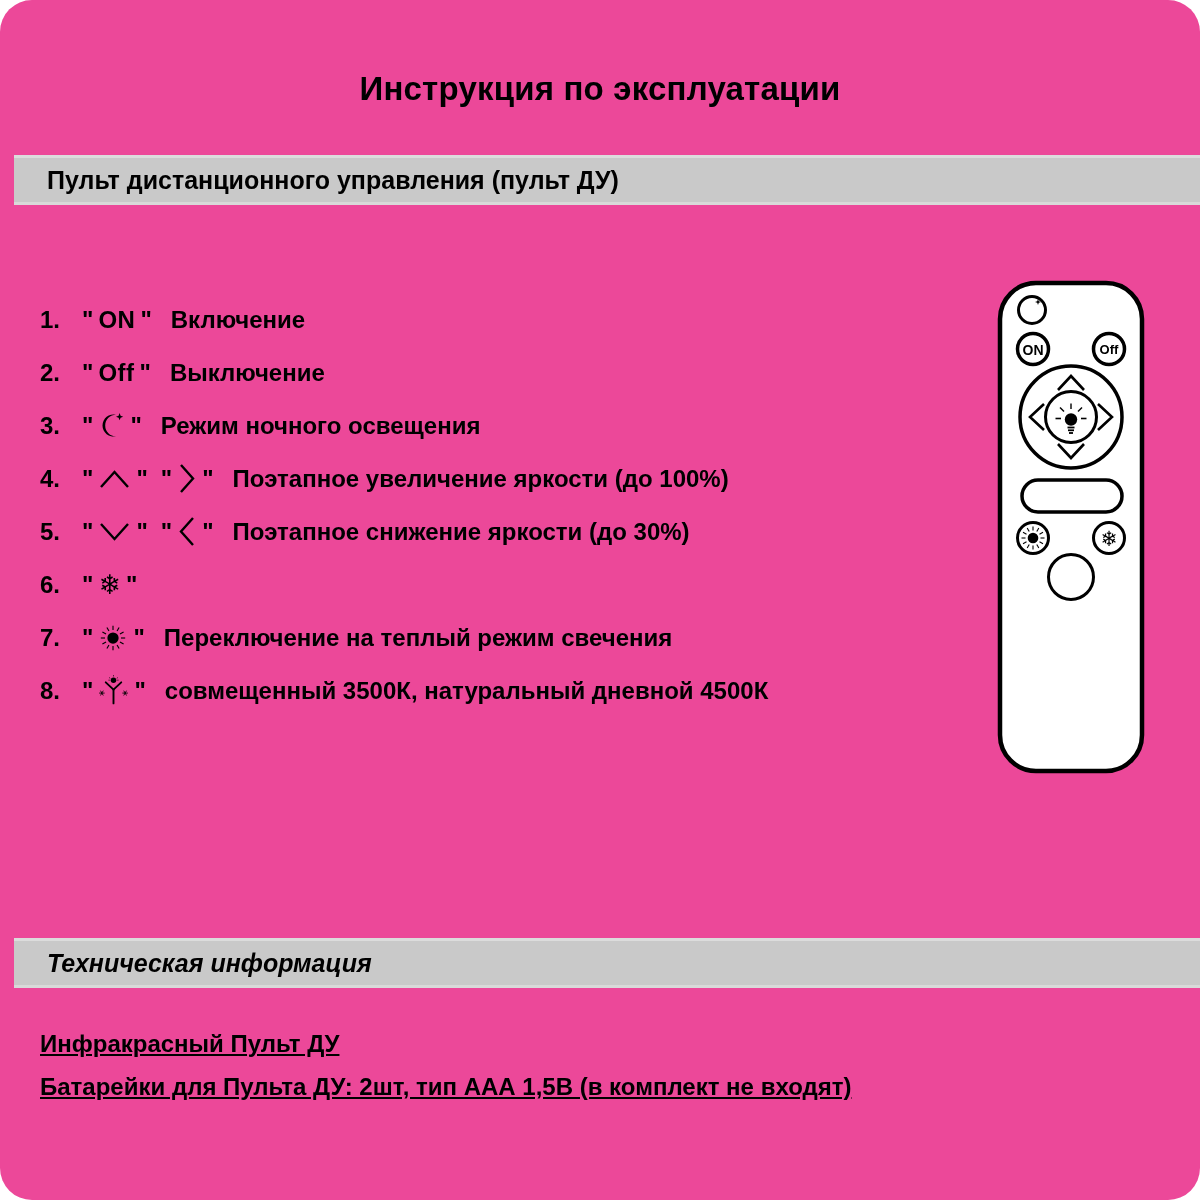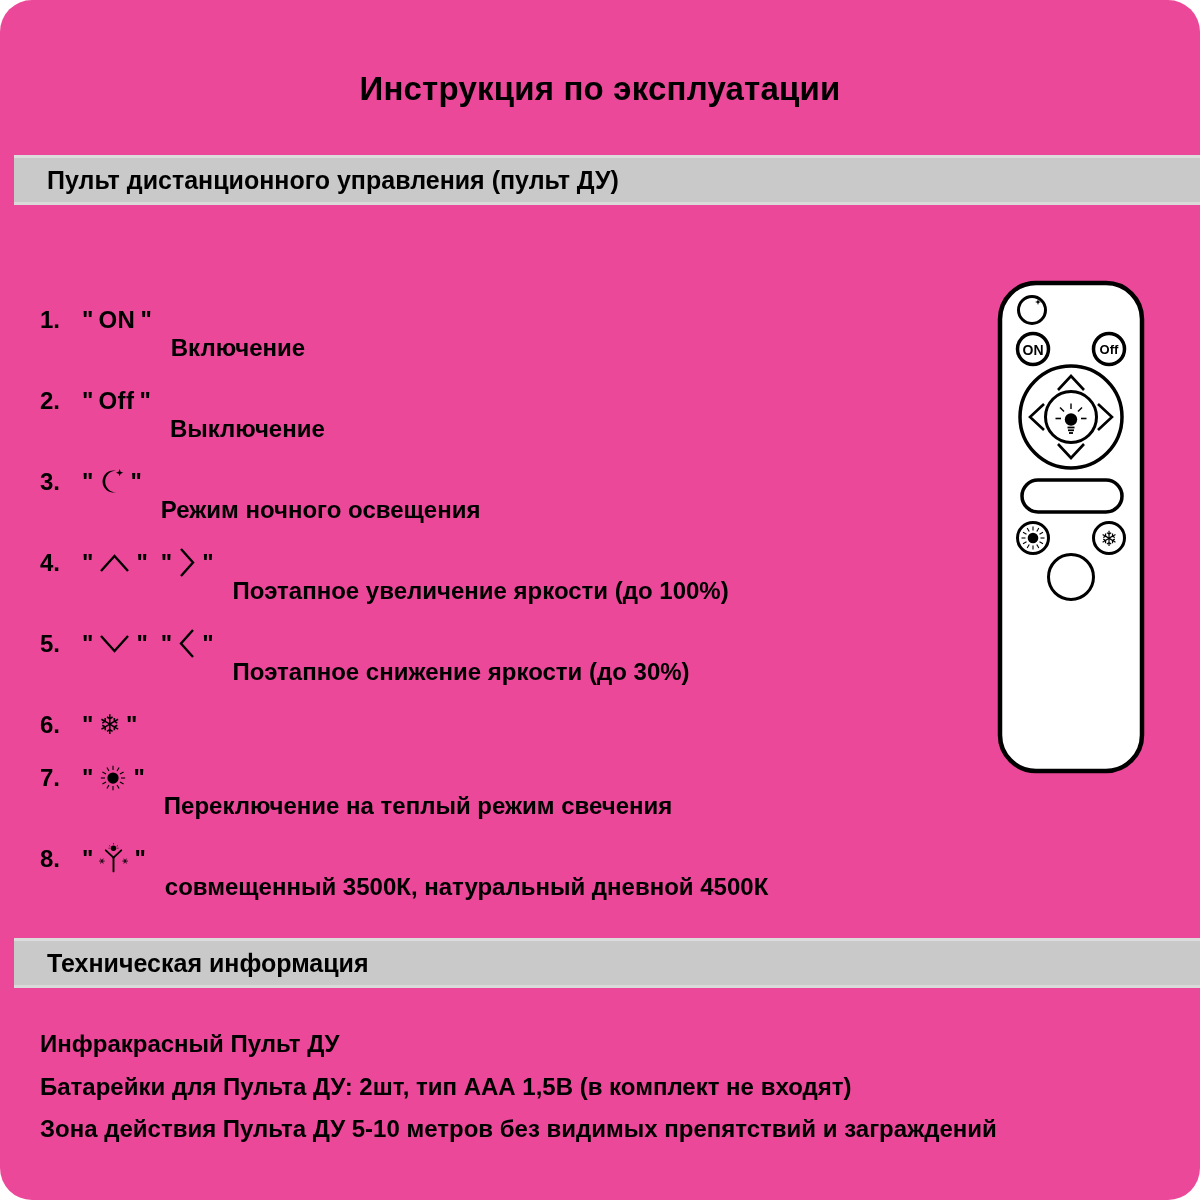--- a/index.html
+++ b/index.html
@@ -31,21 +31,21 @@
     height: 50px;
     background: #c9c9c9;
     box-shadow: inset 0 3px 0 rgba(255,255,255,0.35), inset 0 -3px 0 rgba(255,255,255,0.3);
     display: flex;
     align-items: center;
     padding-left: 33px;
     font-size: 25px;
     font-weight: bold;
   }
   .bar-remote { top: 155px; }
-  .bar-tech   { top: 938px; }
+  .bar-tech   { top: 938px; font-style: italic; }
 
   .instr-list {
     position: absolute;
     top: 303px;
     left: 40px;
     width: 920px;
   }
   .li {
     display: flex;
     align-items: flex-start;
@@ -65,39 +65,40 @@
   .q { margin: 0 5px; }
   .sym { display: inline-flex; align-items: center; }
   .sym svg { display: block; }
   .sym-label { letter-spacing: 0.5px; }
   .snow-glyph {
     font-family: "DejaVu Sans", sans-serif;
     font-size: 27px;
     line-height: 1;
     display: block;
   }
-  .desc { margin-left: 11px; margin-top: 28px; }
+  .desc { margin-left: 11px; }
   .desc .dline { display: block; }
 
   .remote {
     position: absolute;
     left: 997px;
     top: 280px;
     width: 148px;
     height: 494px;
   }
   .remote svg text {
     font-family: "Liberation Sans", "DejaVu Sans", sans-serif;
   }
   .remote .snowtext { font-family: "DejaVu Sans", sans-serif; }
 
   .tech-lines {
     position: absolute;
     top: 1023px;
     left: 40px;
+    text-decoration: underline;
   }
   .tech-line {
     font-size: 24px;
     font-weight: bold;
     line-height: 42.5px;
     white-space: nowrap;
   }
 </style>
 </head>
 <body>
@@ -342,16 +343,15 @@
     </svg>
   </div>
 
   <div class="section-bar bar-tech">
     <span>Техническая информация</span>
   </div>
 
   <div class="tech-lines" id="tech-lines">
       <div class="tech-line">Инфракрасный Пульт ДУ</div>
       <div class="tech-line">Батарейки для Пульта ДУ: 2шт, тип ААА 1,5В (в комплект не входят)</div>
-      <div class="tech-line">Зона действия Пульта ДУ 5-10 метров без видимых препятствий и заграждений</div>
     </div>
 
 </div>
 
 </body></html>

